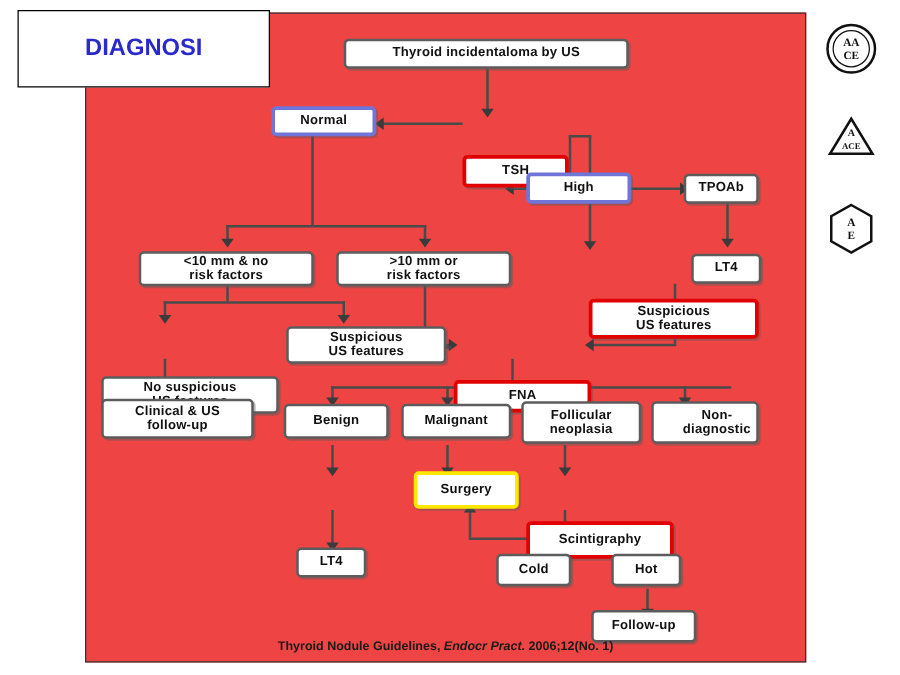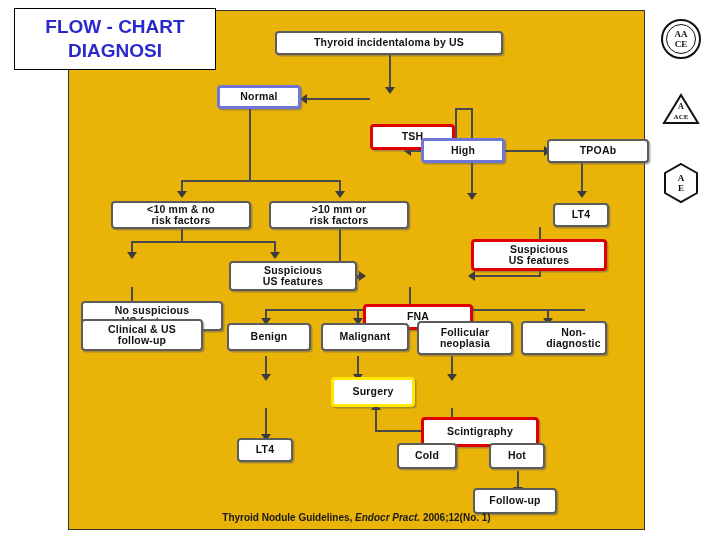--- a/index.html
+++ b/index.html
@@ -37,21 +37,21 @@
   }
 
   
   #diagram-frame {
     position: absolute;
     left: 68px;
     top: 10px;
     width: 575px;
     height: 518px;
     border: 1px solid #333333;
-    background: #eab308;
+    background: #ef4444;
   }
 
   
   .node {
     position: absolute;
     box-sizing: border-box;
     background: #ffffff;
     border: 2px solid #555555;
     border-radius: 4px;
     font-size: 10.5px;
@@ -129,21 +129,20 @@
     font-family: "Liberation Serif", serif;
     font-weight: bold;
     color: #111111;
     line-height: 10px;
   }
 </style>
 </head>
 <body>
 
 <div id="title-box">
-  <div>FLOW - CHART</div>
   <div>DIAGNOSI</div>
 </div>
 
 <div id="diagram-frame">
 
   <div class="ln v" style="left:320px; top:44px; height:34px;"></div>
   <div class="arrow down" style="left:316px; top:76px;"></div>
 
   <div class="ln h" style="left:236px; top:87px; width:65px;"></div>
   <div class="arrow left" style="left:231px; top:83px;"></div>
@@ -228,21 +227,21 @@
   <div class="arrow down" style="left:444px; top:476px;"></div>
 
   <div class="node gray" style="left:206px; top:20px; width:228px; height:24px;">Thyroid incidentaloma by US</div>
 
   <div class="node red" style="left:301px; top:73px; width:85px; height:26px;">TSH</div>
 
   <div class="node blue" style="left:148px; top:74px; width:84px; height:24px;">Normal</div>
 
   <div class="node blue" style="left:352px; top:127px; width:84px; height:25px;">High</div>
 
-  <div class="node gray" style="left:478px; top:128px; width:102px; height:24px;">TPOAb</div>
+  <div class="node gray" style="left:478px; top:128px; width:60px; height:24px;">TPOAb</div>
 
   <div class="node gray" style="left:484px; top:192px; width:56px; height:24px;">LT4</div>
 
   <div class="node gray node-ml" style="left:42px; top:190px; width:140px; height:28px;">
       <div>&lt;10 mm &amp; no<br>risk factors</div>
     </div>
 
   <div class="node gray node-ml" style="left:200px; top:190px; width:140px; height:28px;">
       <div>&gt;10 mm or<br>risk factors</div>
     </div>

